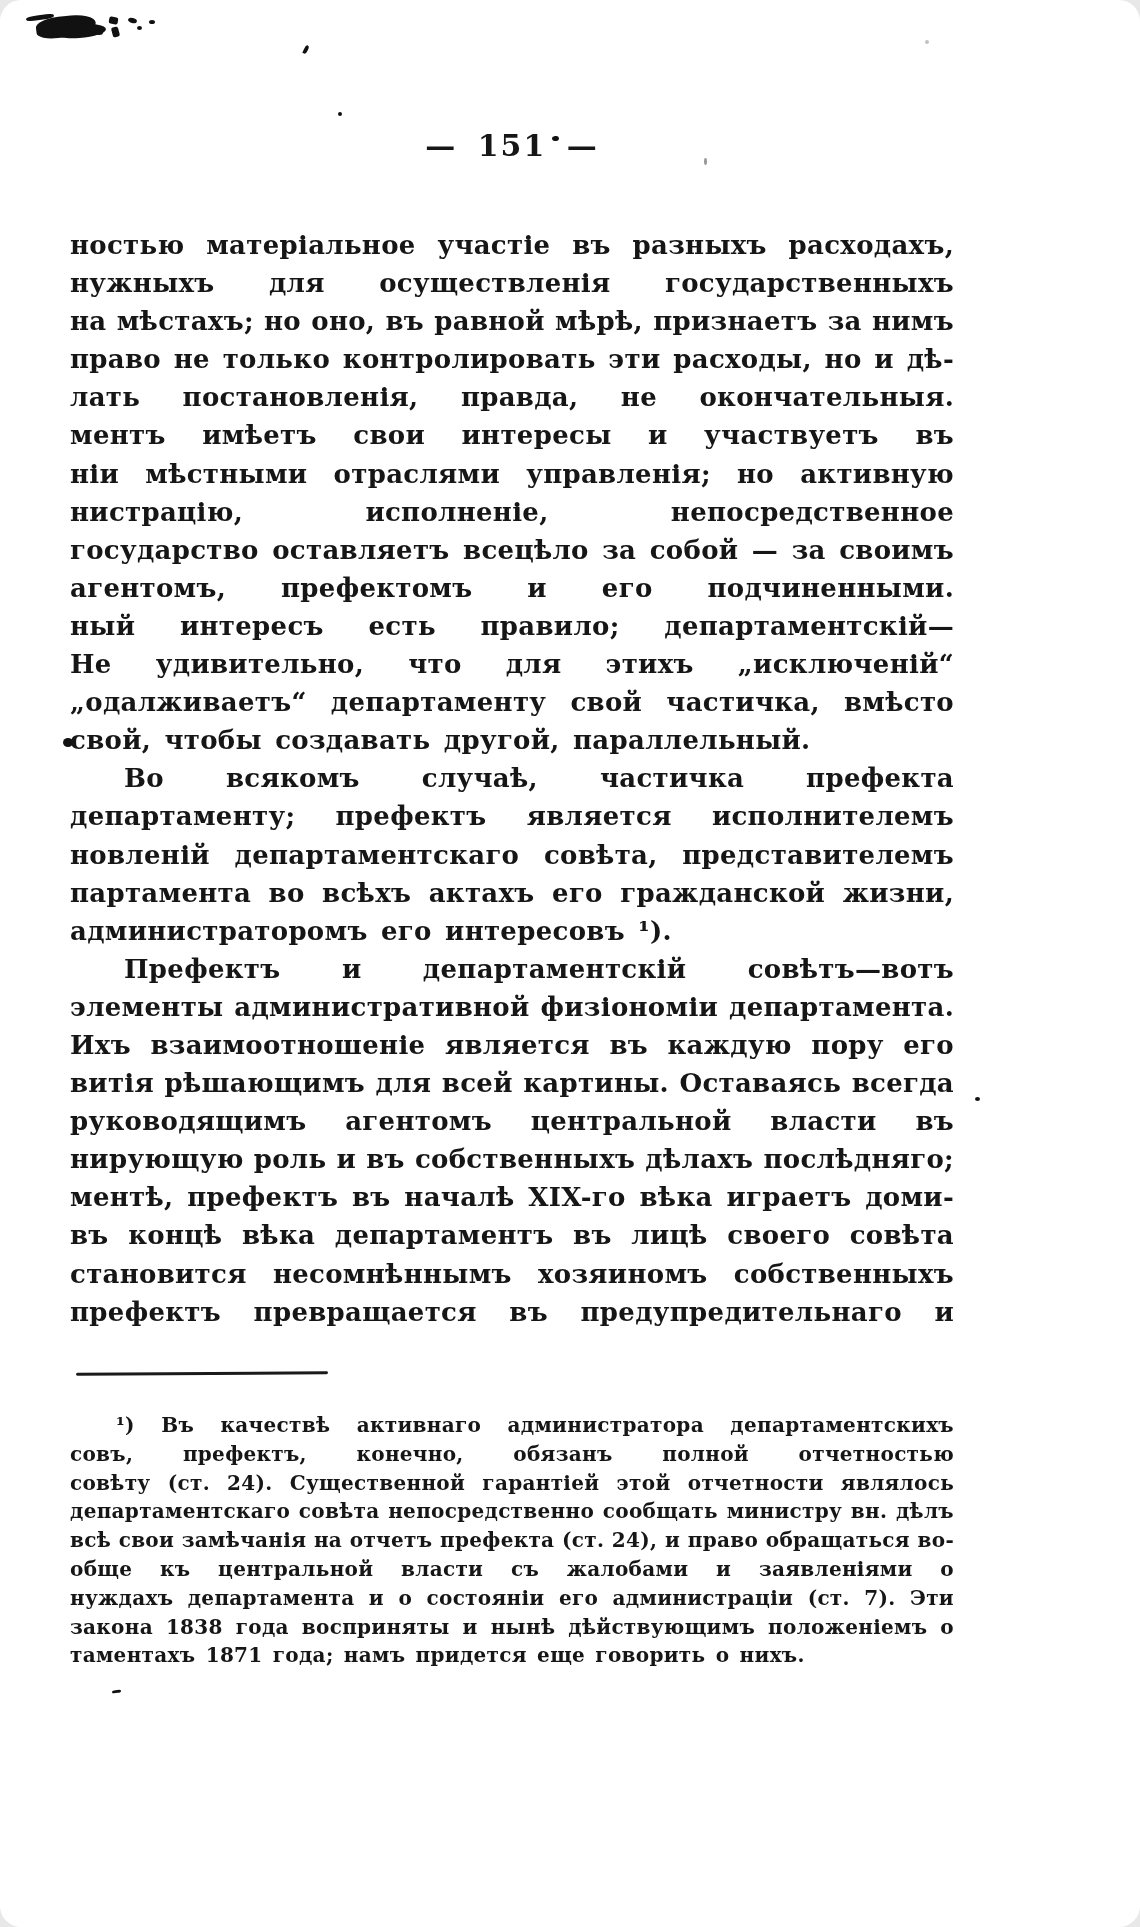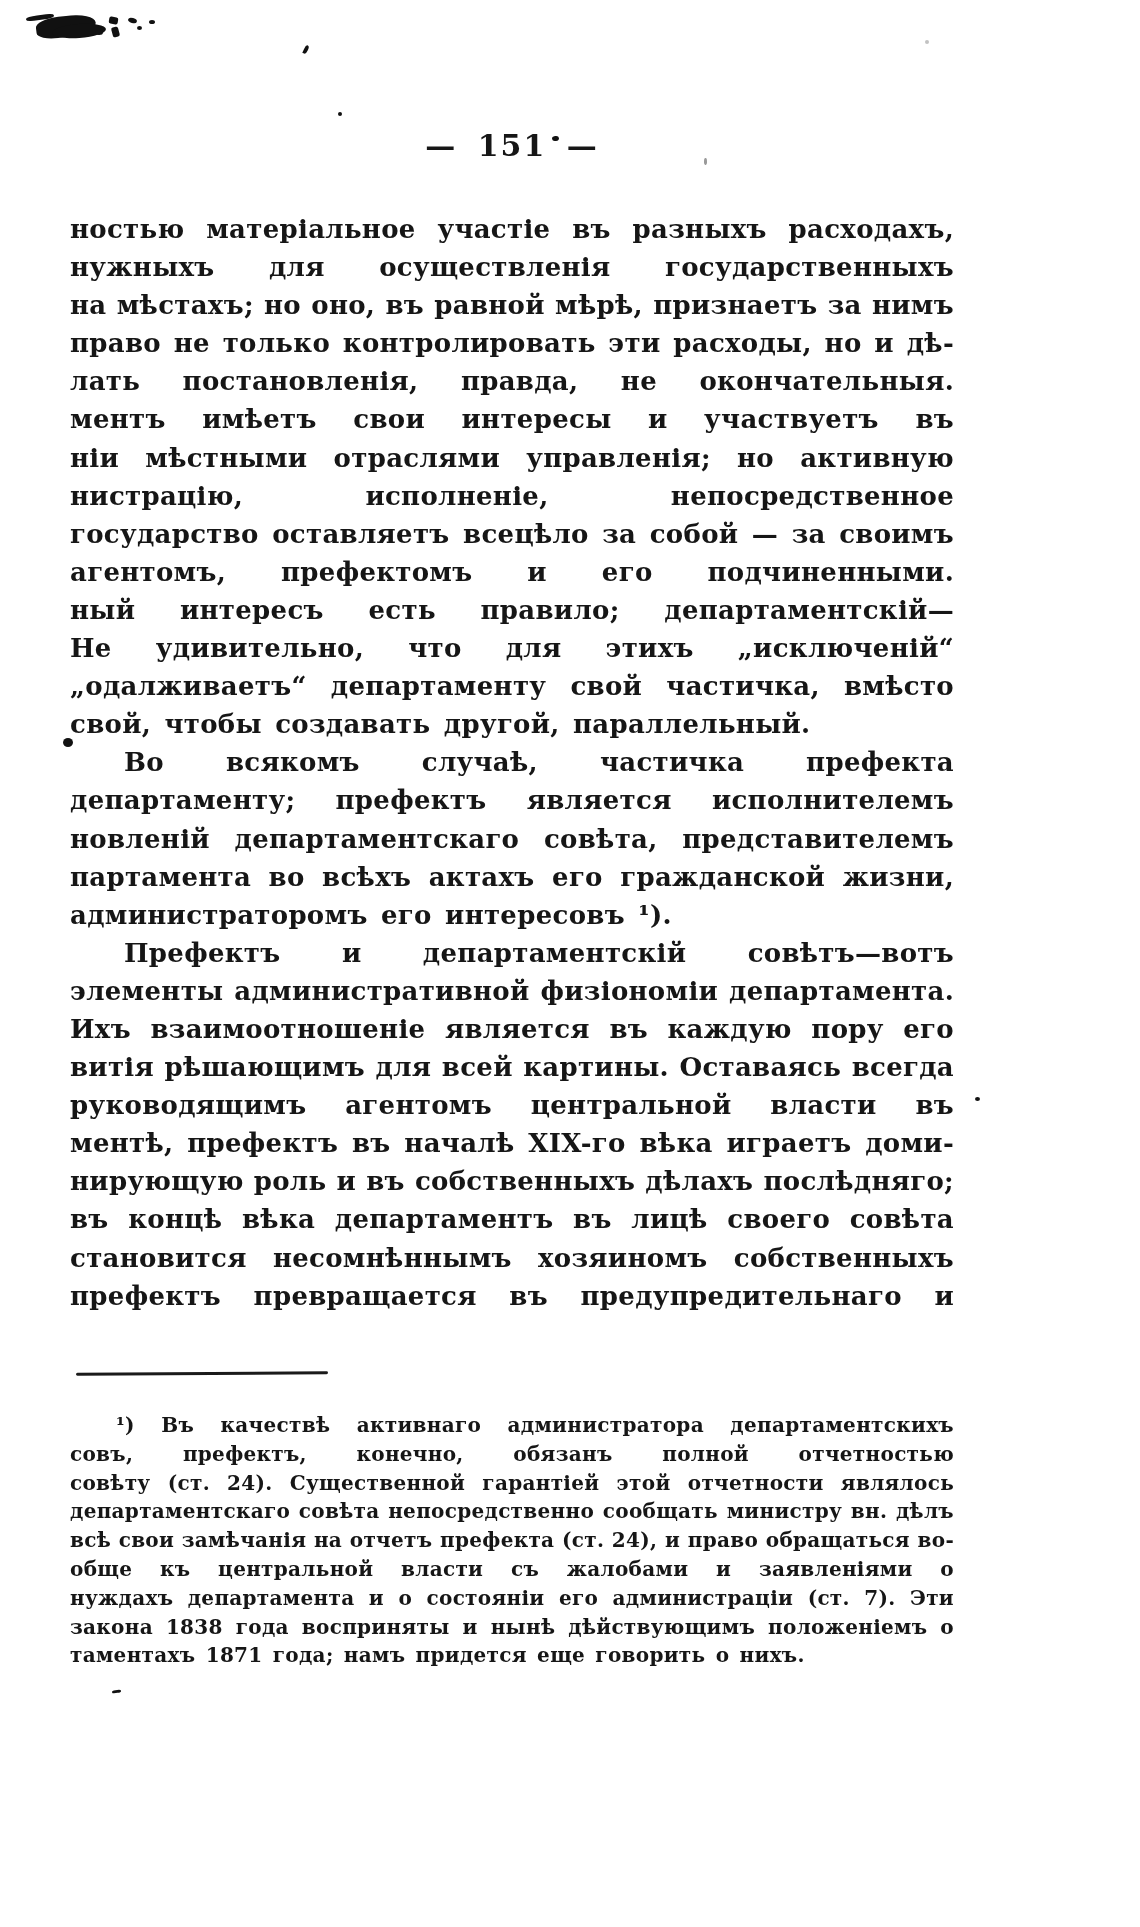--- a/index.html
+++ b/index.html
@@ -5,38 +5,39 @@
   html, body { margin: 0; padding: 0; background: #e8e8e8; }
   .page {
     position: relative;
     width: 1140px;
     height: 1927px;
     margin: 0 auto;
     background: #ffffff;
     color: #161616;
     font-family: "DejaVu Serif", "Liberation Serif", serif;
     overflow: hidden;
+    border-radius: 21px;
   }
   
   .pagenum {
     position: absolute;
     left: 70px;
     top: 128px;
     width: 884px;
     text-align: center;
     font-size: 30px;
     font-weight: 700;
     letter-spacing: 2px;
     word-spacing: 8px;
   }
   
   .body-text {
     position: absolute;
     left: 70px;
-    top: 210px;
+    top: 226px;
     width: 884px;
     font-size: 26px;
     font-weight: 700;
     line-height: 38.1px;
     letter-spacing: 0.3px;
   }
   .body-text .line {
     text-align: justify;
     text-align-last: justify;
     height: 38.1px;
@@ -124,22 +125,22 @@
       <div class="line indent">Во всякомъ случаѣ, частичка префекта принадлежитъ</div>
       <div class="line">департаменту; префектъ является исполнителемъ поста-</div>
       <div class="line">новленій департаментскаго совѣта, представителемъ де-</div>
       <div class="line">партамента во всѣхъ актахъ его гражданской жизни,</div>
       <div class="line end">администраторомъ его интересовъ ¹).</div>
       <div class="line indent">Префектъ и департаментскій совѣтъ—вотъ основные</div>
       <div class="line">элементы административной физіономіи департамента.</div>
       <div class="line">Ихъ взаимоотношеніе является въ каждую пору его раз-</div>
       <div class="line">витія рѣшающимъ для всей картины. Оставаясь всегда</div>
       <div class="line">руководящимъ агентомъ центральной власти въ департа-</div>
+      <div class="line">нирующую роль и въ собственныхъ дѣлахъ послѣдняго;</div>
       <div class="line">ментѣ, префектъ въ началѣ XIX-го вѣка играетъ доми-</div>
-      <div class="line">нирующую роль и въ собственныхъ дѣлахъ послѣдняго;</div>
       <div class="line">въ концѣ вѣка департаментъ въ лицѣ своего совѣта</div>
       <div class="line">становится несомнѣннымъ хозяиномъ собственныхъ дѣлъ;</div>
       <div class="line">префектъ превращается въ предупредительнаго и отвѣт-</div>
     </div>
 
   <div class="footnote-rule"></div>
 
   <div class="footnote">
       <div class="line indent">¹) Въ качествѣ активнаго администратора департаментскихъ интере-</div>
       <div class="line">совъ, префектъ, конечно, обязанъ полной отчетностью департаментскому</div>

